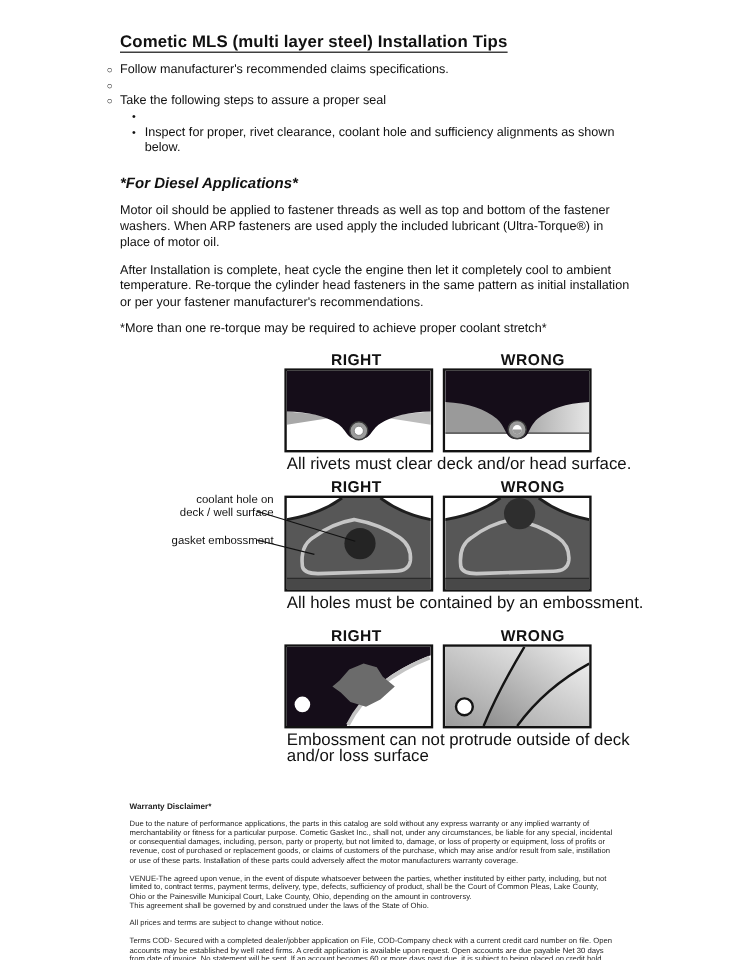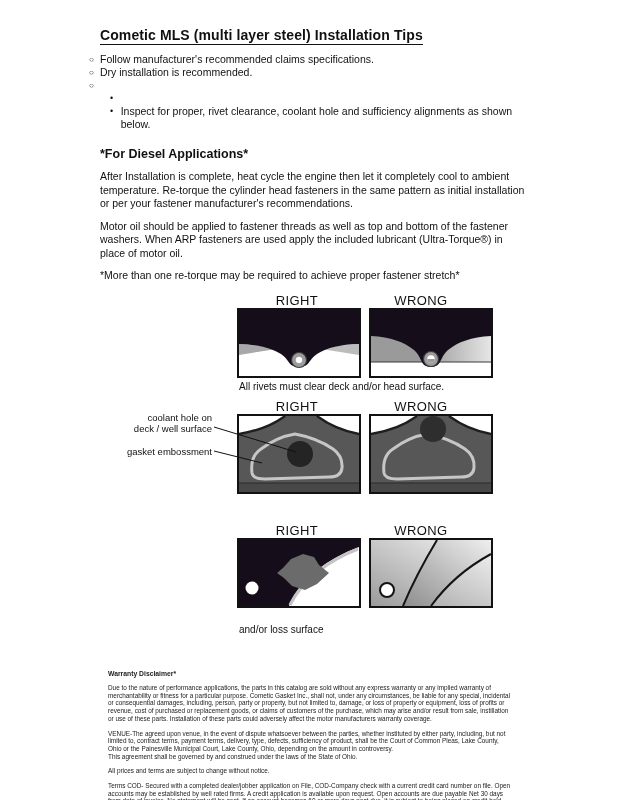--- a/index.html
+++ b/index.html
@@ -15,32 +15,32 @@
     display:inline-block;font-size:14px;font-weight:bold;
     border-bottom:1.6px solid #111;padding-bottom:1px;margin:0 0 8px 0;
     letter-spacing:.1px;
   }
   .bullets{font-size:10.5px;line-height:13px;}
   .bullet-row{display:flex;margin-left:-11px;}
   .bullet-row .glyph{width:11px;font-size:8px;line-height:13px;text-align:left;}
   .sub{margin-left:10px;}
   .sub .glyph{font-size:9px;}
 
-  .h2{font-size:12.5px;font-weight:bold;margin:16px 0 0 0;}
+  .h2{font-size:12.5px;font-weight:bold;margin:16px 0 0 0;font-style:italic;}
   .para{font-size:10.5px;line-height:13.5px;margin:9px 0 0 0;width:428px;}
 
   
   .diagrams{margin-top:10px;}
   .diag-row{position:relative;width:618px;margin-top:6px;}
-  .diag-labels{display:flex;gap:4px;margin-left:237px;}
+  .diag-labels{display:flex;gap:27px;margin-left:237px;font-weight:bold;}
   .diag-labels span{width:120px;text-align:center;font-size:13px;letter-spacing:.4px;line-height:15px;}
   .panels{display:flex;gap:8px;margin-left:237px;}
   .panel{border:2px solid #121212;background:#fff;display:block;}
-  .caption{font-size:10px;line-height:12.5px;margin:3px 0 0 239px;}
-  .anno{position:absolute;font-size:9.5px;line-height:11px;text-align:right;left:100px;width:112px;}
+  .caption{font-size:14px;line-height:12.5px;margin:3px 0 0 239px;}
+  .anno{position:absolute;font-size:9.5px;line-height:11px;text-align:right;left:116px;width:112px;}
   .anno1{top:13px;}
   .anno2{top:47px;}
   .leader-svg{position:absolute;top:0;left:0;pointer-events:none;}
 
   
   .disclaimer{margin:34px 0 0 108px;width:404px;color:#222;}
   .disclaimer .dh{font-size:6.8px;font-weight:bold;margin:0 0 7px 0;}
   .disclaimer p{font-size:6.4px;line-height:7.7px;margin:0 0 7px 0;}
   .disclaimer p.tight{margin:0;}
 </style>
@@ -51,38 +51,38 @@
   <div class="content">
     <h1 class="title">Cometic MLS (multi layer steel) Installation Tips</h1>
 
     <div class="bullets">
       <div class="bullet-row">
         <span class="glyph">○</span>
         <span>Follow manufacturer's recommended claims specifications.</span>
       </div>
       <div class="bullet-row">
         <span class="glyph">○</span>
-        <span>Dry installation is recommended.</span>
       </div>
       <div class="bullet-row">
         <span class="glyph">○</span>
+        <span>Take the following steps to assure a proper seal</span>
       </div>
       <div class="bullet-row sub">
         <span class="glyph">•</span>
       </div>
       <div class="bullet-row sub">
         <span class="glyph">•</span>
         <span>Inspect for proper, rivet clearance, coolant hole and sufficiency alignments as shown below.</span>
       </div>
     </div>
 
     <h2 class="h2">*For Diesel Applications*</h2>
+    <p class="para">Motor oil should be applied to fastener threads as well as top and bottom of the fastener washers. When ARP fasteners are used apply the included lubricant (Ultra-Torque®) in place of motor oil.</p>
     <p class="para">After Installation is complete, heat cycle the engine then let it completely cool to ambient temperature. Re-torque the cylinder head fasteners in the same pattern as initial installation or per your fastener manufacturer's recommendations.</p>
-    <p class="para">Motor oil should be applied to fastener threads as well as top and bottom of the fastener washers. When ARP fasteners are used apply the included lubricant (Ultra-Torque®) in place of motor oil.</p>
-    <p class="para">*More than one re-torque may be required to achieve proper fastener stretch*</p>
+    <p class="para">*More than one re-torque may be required to achieve proper coolant stretch*</p>
   </div>
 
   <div class="diagrams">
 
     <div class="diag-row">
       <div class="diag-labels">
         <span>RIGHT</span>
         <span>WRONG</span>
       </div>
       <div class="panels">
@@ -142,20 +142,21 @@
           <rect x="0" y="0" width="120" height="76" fill="#ffffff"></rect>
           <path d="M0,18 C18,15 34,9 46,0 L78,0 C90,9 104,15 120,18 V76 H0 Z" fill="#575757"></path>
           <path d="M0,18 C18,15 34,9 46,0" stroke="#1e1e1e" stroke-width="2.4" fill="none"></path>
           <path d="M78,0 C90,9 104,15 120,18" stroke="#1e1e1e" stroke-width="2.4" fill="none"></path>
           <rect x="0" y="67" width="120" height="9" fill="#484848"></rect>
           <line x1="0" y1="67" x2="120" y2="67" stroke="#2b2b2b" stroke-width="1.2"></line>
           <path d="M13,57 Q11,40 22,33 Q38,21 56,18 Q78,22 94,33 Q104,40 103,52 Q102,61 90,61 L26,63 Q14,63 13,57 Z" fill="none" stroke="#c6c6c6" stroke-width="3"></path>
           <circle cx="62" cy="13" r="13" fill="#2e2e2e"></circle>
         </svg>
       </div>
+      <div class="caption">All holes must be contained by an embossment.</div>
     </div>
 
     <div class="diag-row">
       <div class="diag-labels">
         <span>RIGHT</span>
         <span>WRONG</span>
       </div>
       <div class="panels">
         <svg class="panel" width="120" height="66" viewBox="0 0 120 66">
           <rect x="0" y="0" width="120" height="66" fill="#ffffff"></rect>
@@ -176,21 +177,21 @@
             </linearGradient>
           </defs>
           <rect x="0" y="0" width="120" height="66" fill="url(#g3)"></rect>
           <path d="M66,0 C54,20 42,42 32,66 L60,66 C76,44 98,26 120,14 V0 Z" fill="url(#g3b)"></path>
           <path d="M66,0 C54,20 42,42 32,66" stroke="#141414" stroke-width="2" fill="none"></path>
           <path d="M120,14 C98,26 76,44 60,66" stroke="#141414" stroke-width="2" fill="none"></path>
           <circle cx="16" cy="50" r="7" fill="#ffffff" stroke="#141414" stroke-width="2"></circle>
         </svg>
       </div>
       <div class="caption">
-        <br>
+        <span>Embossment can not protrude outside of deck</span><br>
         <span>and/or loss surface</span>
       </div>
     </div>
   </div>
 
   <div class="disclaimer">
     <div class="dh">Warranty Disclaimer*</div>
     <p>Due to the nature of performance applications, the parts in this catalog are sold without any express warranty or any implied warranty of merchantability or fitness for a particular purpose.  Cometic Gasket Inc., shall not, under any circumstances, be liable for any special, incidental or consequential damages, including, person, party or property, but not limited to, damage, or loss of property or equipment, loss of profits or revenue, cost of purchased or replacement goods, or claims of customers of the purchase, which may arise and/or result from sale, instillation or use of these parts.  Installation of these parts could adversely affect the motor manufacturers warranty coverage.</p>
     <p class="tight">VENUE-The agreed upon venue, in the event of dispute whatsoever between the parties, whether instituted by either party, including, but not limited to, contract terms, payment terms, delivery, type, defects, sufficiency of product, shall be the Court of Common Pleas, Lake County, Ohio or the Painesville Municipal Court, Lake County, Ohio, depending on the amount in controversy.</p>
     <p>This agreement shall be governed by and construed under the laws of the State of Ohio.</p>

